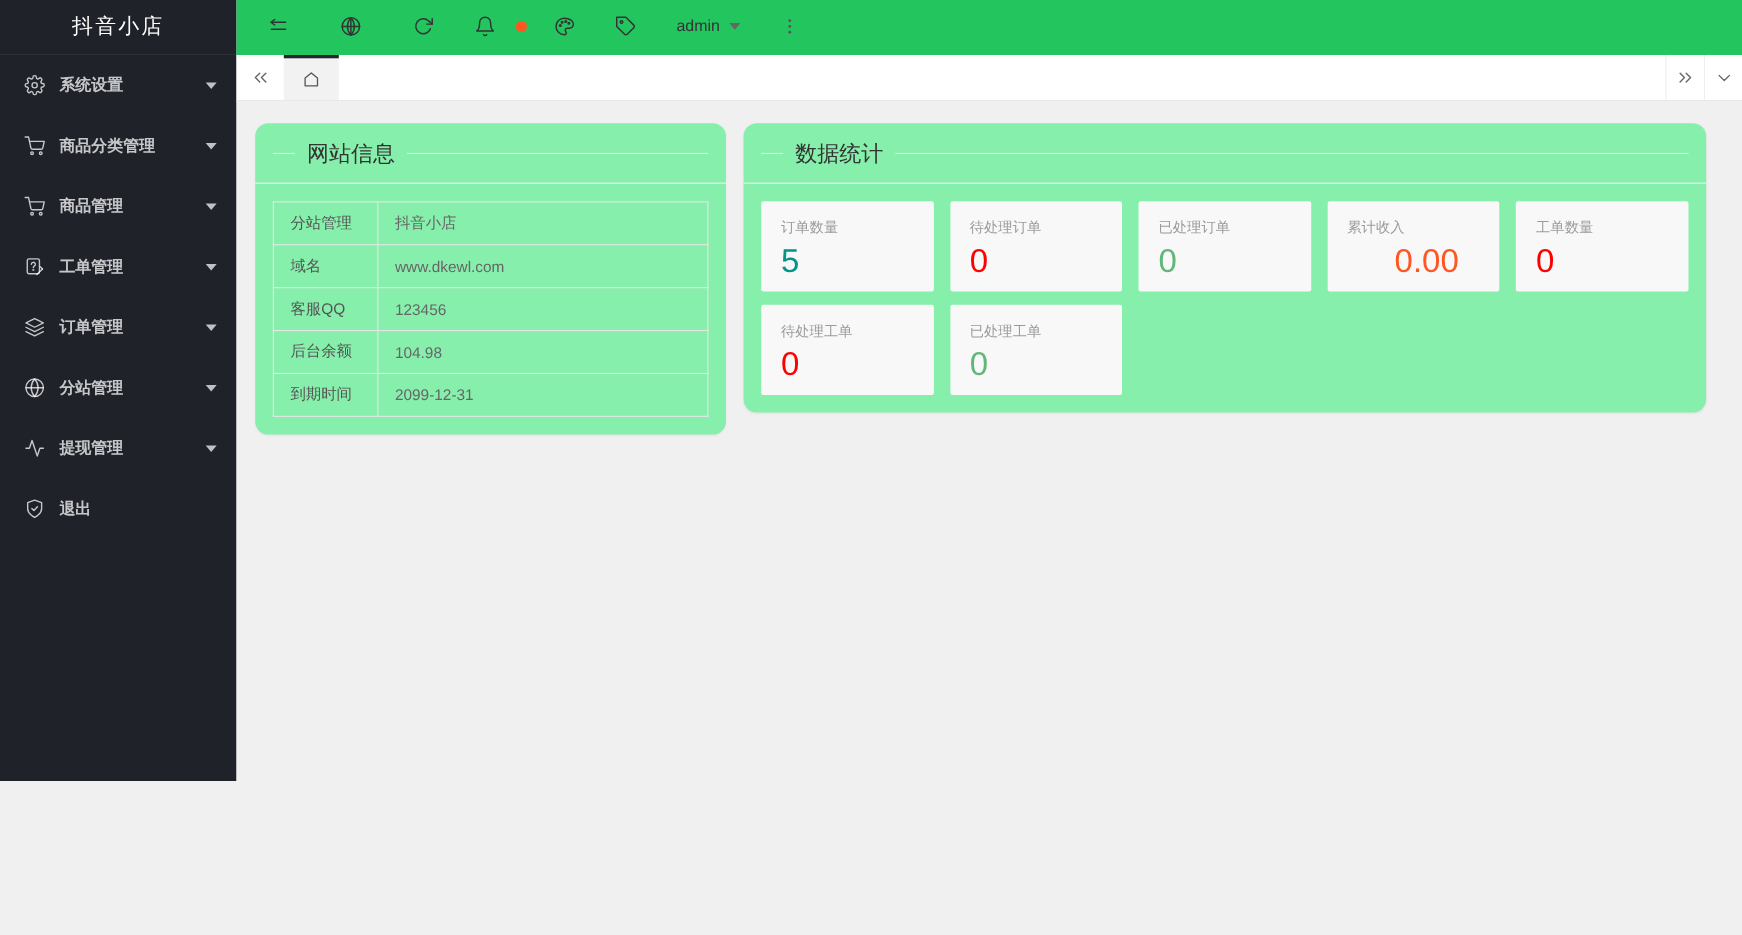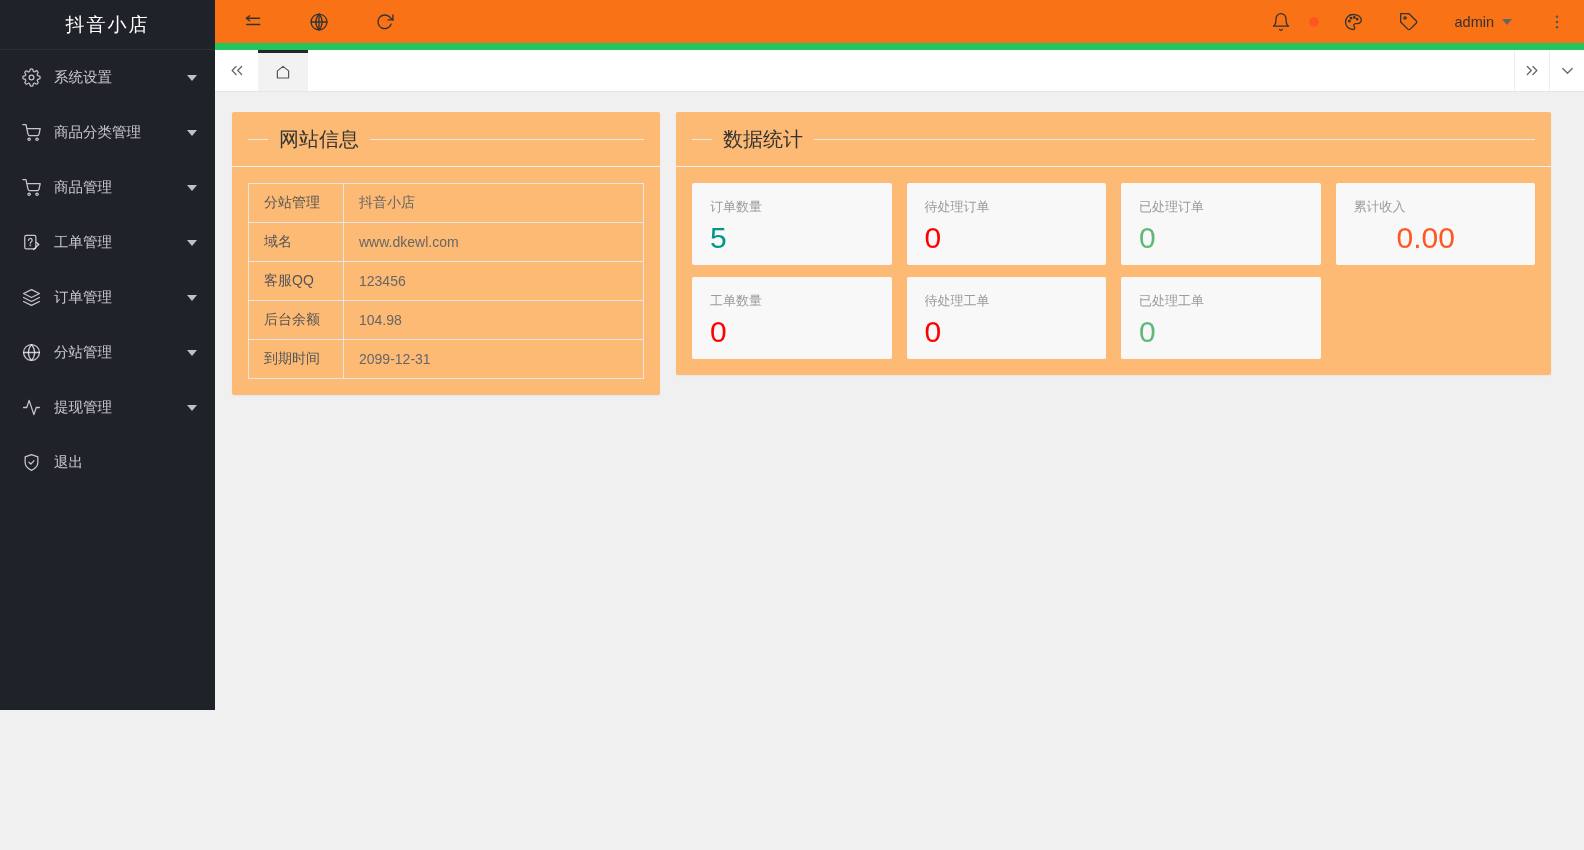--- a/index.html
+++ b/index.html
@@ -16,34 +16,34 @@
     height:50px; line-height:50px; text-align:center; color:#fff;
     font-size:19px; letter-spacing:2px; border-bottom:1px solid rgba(255,255,255,.06);
     flex:none; cursor:pointer;
   }
   .nav { flex:1; }
   .nav-item {
     height:55px; display:flex; align-items:center; padding:0 18px 0 22px;
     color:rgba(255,255,255,.75); cursor:pointer;
   }
   .nav-item .nicon { width:19px; height:19px; flex:none; display:block; }
-  .nav-item .nlabel { margin-left:13px; font-size:14.5px; flex:1; white-space:nowrap; }
+  .nav-item .nlabel { margin-left:13px; font-size:14.5px; flex:1; white-space:nowrap;font-weight:bold; }
   .caret-down {
     width:0; height:0; flex:none;
     border-left:5px solid transparent; border-right:5px solid transparent;
     border-top:6px solid rgba(255,255,255,.72);
   }
 
   
   .main { flex:1; display:flex; flex-direction:column; min-width:0; }
 
   
   .header {
-    height:50px; background:#f97316; flex:none; display:flex; align-items:center;
-    justify-content:space-between; border-bottom:7px solid #22c55e;
+    height:50px; background:#22c55e; flex:none; display:flex; align-items:center;
+    border-bottom:2px solid #22c55e;
   }
   .hgroup { display:flex; align-items:center; height:100%; }
   .hbtn {
     height:100%; display:flex; align-items:center; justify-content:center;
     padding:0 18px; cursor:pointer; color:#333; position:relative;
   }
   .hbtn svg { width:20px; height:20px; display:block; }
   .hgroup.left .hbtn { padding:0 18px; margin-left:10px; }
   .badge-dot {
     position:absolute; top:12px; right:8px; width:10px; height:10px;
@@ -69,37 +69,37 @@
     display:flex; align-items:center; justify-content:center; cursor:pointer; flex:none;
     color:#555;
   }
   .tab-home svg { width:18px; height:18px; }
   .tab-spacer { flex:1; }
   .tab-right { display:flex; flex:none; }
   .tab-right .tab-ctl { width:35px; border-left:1px solid #eee; }
 
   
   .content { flex:1; background:#f0f0f0; padding:20px 33px 20px 17px; display:flex; gap:16px; align-items:flex-start; overflow:hidden; }
-  .card { background:#fdba74; border-radius:2px; box-shadow:0 1px 2px rgba(0,0,0,.05); }
+  .card { background:#86efac; border-radius:12px; box-shadow:0 1px 2px rgba(0,0,0,.05); }
   .card-head { display:flex; align-items:center; padding:14px 16px 13px; border-bottom:1px solid #f2f2f2; }
   .legend-line { height:1px; background:#e8e8e8; flex:none; width:20px; }
   .legend-line.grow { flex:1; width:auto; }
   .card-title { font-size:20px; color:#333; padding:0 11px; white-space:nowrap; }
   .card-body { padding:16px; }
 
   
   .card-site { width:428px; flex:none; }
   .info-table { width:100%; border-collapse:collapse; font-size:14px; }
   .info-table td { border:1px solid #e6e6e6; padding:10px 15px; height:39px; }
   .info-table td.lbl { width:95px; color:#555; }
   .info-table td.val { color:#666; }
 
   
   .card-stats { flex:1; }
-  .stats-grid { display:grid; grid-template-columns:repeat(4,1fr); gap:12px 15px; }
+  .stats-grid { display:grid; grid-template-columns:repeat(5,1fr); gap:12px 15px; }
   .stat-box { background:#f8f8f8; border-radius:2px; padding:15px 18px 17px; height:82px; }
   .stat-label { font-size:13px; color:#9b9b9b; }
   .stat-value { font-size:30px; margin-top:5px; line-height:1.1; }
 
   svg.stroke { fill:none; stroke:currentColor; stroke-width:1.6; stroke-linecap:round; stroke-linejoin:round; }
 </style>
 </head>
 <body>
 
 <div class="app">

